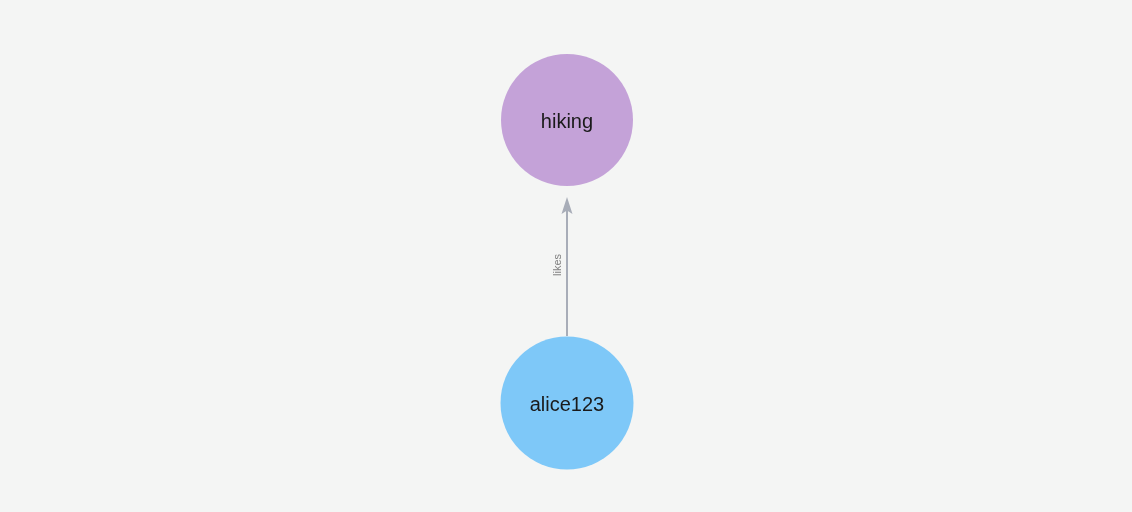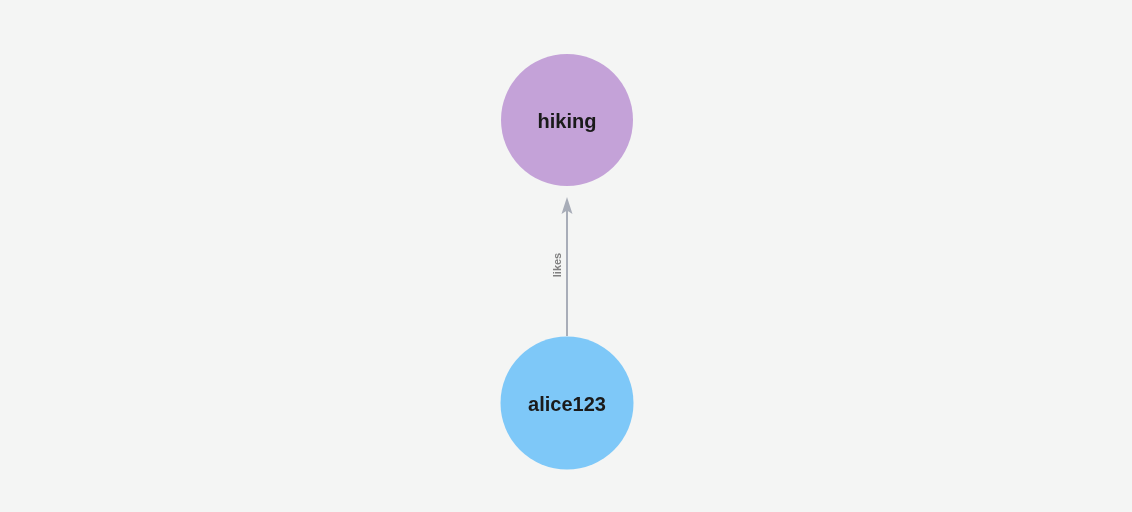--- a/index.html
+++ b/index.html
@@ -11,21 +11,20 @@
     width: 1132px;
     height: 512px;
     background: #f4f5f4;
     font-family: "Liberation Sans", sans-serif;
     overflow: hidden;
   }
   #graph-canvas {
     position: relative;
     width: 1132px;
     height: 512px;
-    font-weight: bold;
   }
   .graph-svg {
     position: absolute;
     left: 0;
     top: 0;
     width: 1132px;
     height: 512px;
   }
   .node-label {
     font-family: "Liberation Sans", sans-serif;

